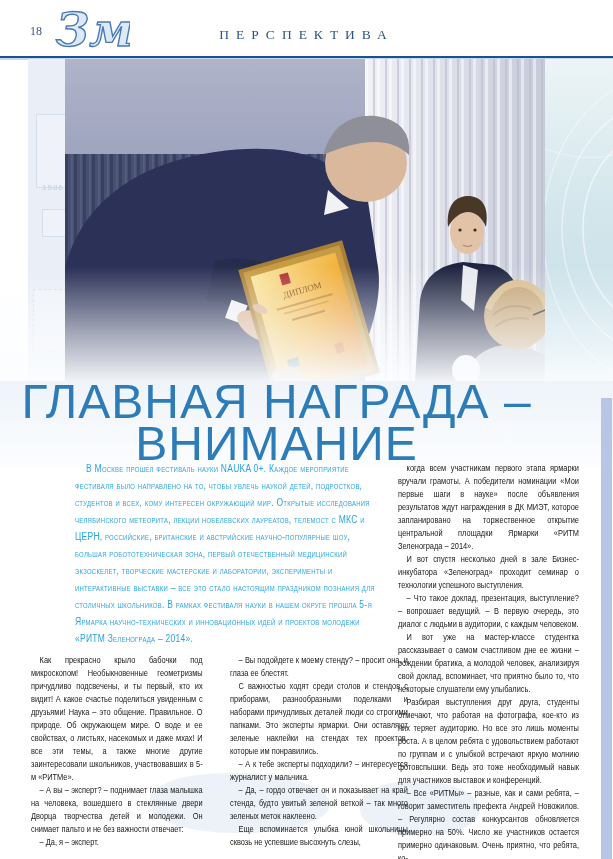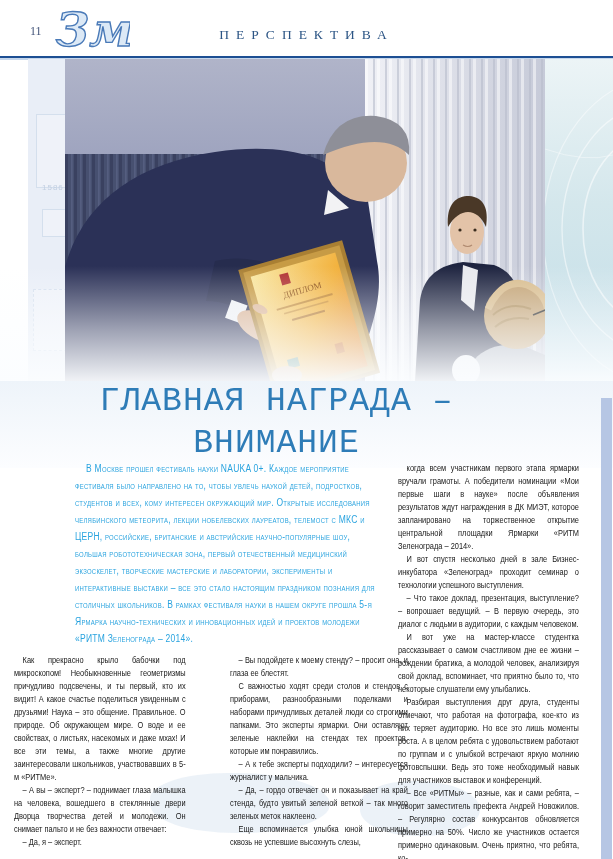--- a/index.html
+++ b/index.html
@@ -20,50 +20,50 @@
   .g2{left:14px;top:150px;width:30px;height:26px;}
   .g3{left:5px;top:230px;width:48px;height:60px;border-style:dashed;}
   .strip-label{position:absolute;left:14px;top:124px;font-size:8px;color:#c2cfe2;letter-spacing:1px;}
   .photo{position:absolute;left:65px;top:0;width:480px;height:322px;}
   .right-deco{position:absolute;left:545px;right:0;top:0;height:100%;
               background:linear-gradient(180deg,#ecf4f6 0%,#d4e7ec 45%,#c2dde7 100%);}
   .photo-fade{position:absolute;left:0;right:0;bottom:0;height:115px;
               background:linear-gradient(180deg,rgba(251,253,255,0) 0%,rgba(251,253,255,.55) 55%,rgba(251,253,255,.95) 100%);}
   
   .title-block{position:absolute;top:381px;left:0;right:60px;height:87px;text-align:center;
-               font-family:Liberation Mono, monospace;color:#2e7cb7;font-size:33px;line-height:42px;
+               font-family:Liberation Sans, sans-serif;color:#2e7cb7;font-size:48px;line-height:42px;
                letter-spacing:1px;}
   .title-bg{position:absolute;top:381px;left:0;right:0;height:87px;
             background:linear-gradient(180deg,#eef4fa,#fcfdff);}
   .map-blob{position:absolute;border-radius:45% 55% 50% 50%;background:#dde8f3;opacity:.55;}
   .mb1{left:150px;top:392px;width:180px;height:60px;}
   .mb2{left:360px;top:400px;width:120px;height:55px;}
   
   .cond{transform-origin:0 0;}
   .lead{position:absolute;left:75px;top:460px;width:303px;overflow:visible;}
   .lead .cond{width:356px;transform:scaleX(.85);
       font-size:10px;line-height:17px;color:#29a3df;font-variant:small-caps;
       letter-spacing:.3px;text-indent:13px;}
   .col{position:absolute;color:#181818;}
   .col .cond{width:230px;transform:scaleX(.78);font-size:9.5px;line-height:13px;}
   .col p{margin:0;text-indent:11px;text-align:justify;}
-  .col1{left:14px;top:653px;width:172px;}
+  .col1{left:31px;top:653px;width:172px;}
   .col1 .cond{width:220px;}
   .col2{left:230px;top:653px;width:178px;}
   .col2 .cond{width:228px;}
   .col3{left:398px;top:461px;width:181px;}
   .col3 .cond{width:232px;}
   .side-bar{position:absolute;left:601px;top:398px;width:11px;bottom:0;background:#b6c6e4;}
 </style>
 </head>
 <body>
 
 <div class="page">
 
-  <span class="pnum">11</span>
+  <span class="pnum">18</span>
   <svg class="logo" width="80" height="75" viewBox="0 0 80 75">
     <text x="6" y="46" font-family="DejaVu Serif,serif" font-style="italic" font-weight="bold" font-size="46" fill="#dce9f6" stroke="#4a7ab8" stroke-width="1.4">Зм</text>
   </svg>
   <div class="section">ПЕРСПЕКТИВА</div>
   <div class="rule"></div>
 
   <div class="photo-band">
     <div class="left-strip">
       <div class="ghost g1"></div>
       <div class="ghost g2"></div>

